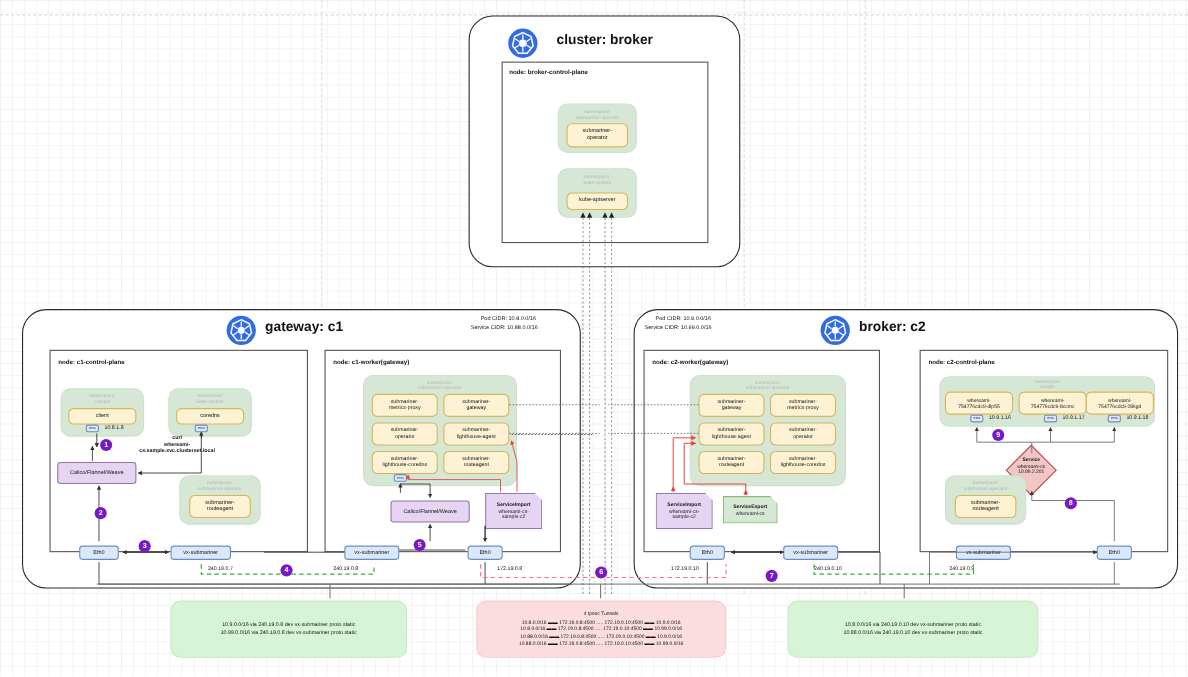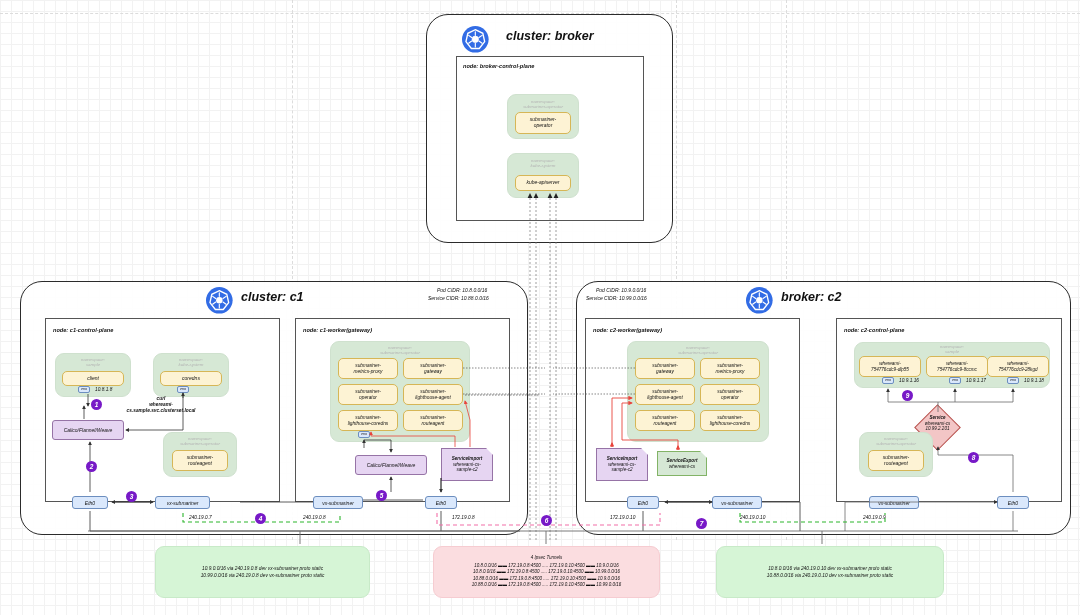--- a/index.html
+++ b/index.html
@@ -8,21 +8,21 @@
     width:1080px; height:615px;
     font-family:"Liberation Sans", sans-serif;
     background:#ffffff;
     position:relative;
     overflow:hidden;
     background-image:
       linear-gradient(to right, #f2f2f2 1px, transparent 1px),
       linear-gradient(to bottom, #f2f2f2 1px, transparent 1px);
     background-size: 11px 11px;
   }
-  #stage { position:absolute; left:0; top:0; width:1076px; height:615px;font-style:italic; }
+  #stage { position:absolute; left:0; top:0; width:1076px; height:615px; }
 
   
   .cluster {
     position:absolute;
     border:1.4px solid #2b2b2b;
     border-radius:22px;
     background:rgba(255,255,255,0.92);
   }
   .cluster-title {
     position:absolute;
@@ -233,21 +233,21 @@
   <svg class="ov">
     <g transform="translate(206,287) scale(0.052)">
       <circle cx="256" cy="256" r="256" fill="#326ce5"></circle>
       <g fill="#fff" stroke="#fff">
         <path d="M256 70 L400 140 L436 300 L332 432 L180 432 L76 300 L112 140 Z" fill="none" stroke-width="26"></path>
         <circle cx="256" cy="256" r="62"></circle>
         <path d="M256 110 L256 180 M256 332 L256 402 M128 180 L186 222 M326 290 L386 332 M128 332 L186 290 M326 222 L386 180" stroke-width="22" stroke-linecap="round"></path>
       </g>
     </g>
   </svg>
-  <div class="cluster-title" style="left:241px; top:290px; font-size:12.5px;">cluster: c1</div>
+  <div class="cluster-title" style="left:241px; top:290px; font-size:12.5px;">gateway: c1</div>
 
   <div class="txt" style="left:437px; top:287px; font-size:5px;">Pod CIDR: 10.8.0.0/16</div>
   <div class="txt" style="left:428px; top:295px; font-size:5px;">Service CIDR: 10.88.0.0/16</div>
 
   <div class="node" style="left:45px; top:318px; width:235px; height:184px;"></div>
   <div class="node-label" style="left:53px; top:327px; font-size:5.6px;">node: c1-control-plane</div>
 
   <div class="ns" style="left:55px; top:353px; width:76px; height:44px;"></div>
   <div class="ns-label" style="left:55px; top:357px; width:76px; font-size:4.4px;">
     <span>namespace:</span><br>

